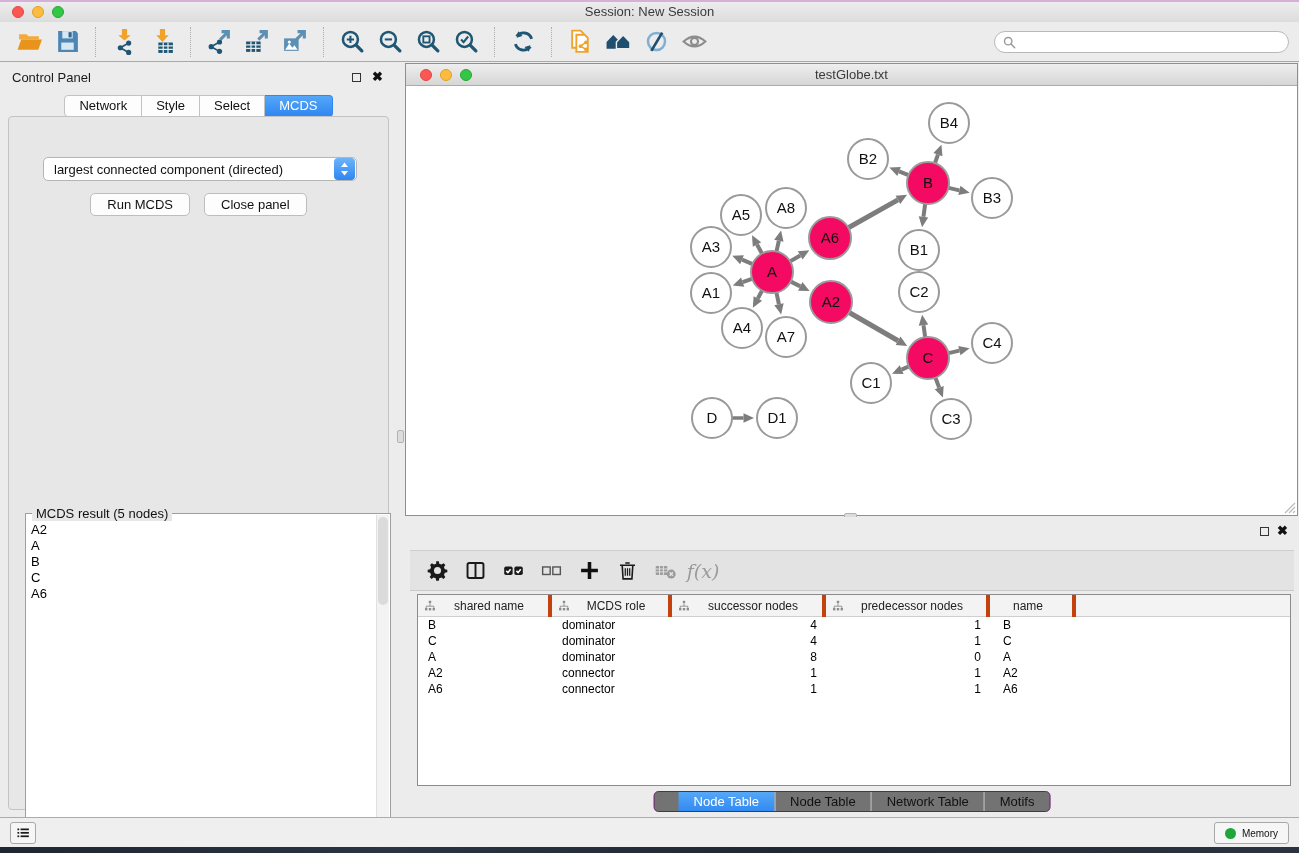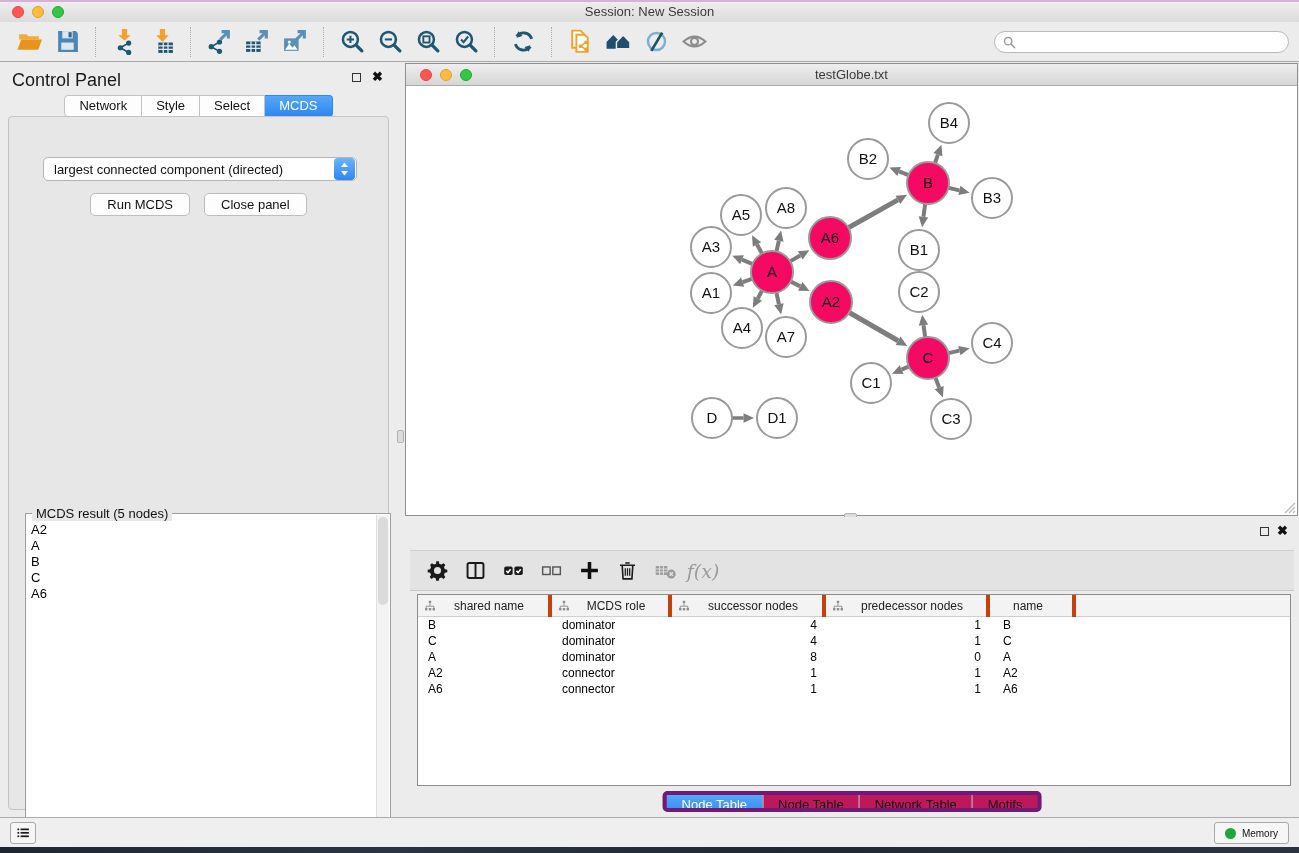--- a/index.html
+++ b/index.html
@@ -31,21 +31,21 @@
   .tbtn svg { width:27px; height:27px; }
   .tsep { width:1px; height:30px; border-left:1px dotted #ADADAD; margin:0 9px; display:inline-block; }
   #search-wrap { position:absolute; right:10px; top:9px; width:295px; height:22px;
     background:#fff; border:1px solid #B9B9B9; border-radius:12px; display:flex; align-items:center; }
   #search-wrap svg { width:13px; height:13px; margin:0 4px 0 8px; }
   #search-input { border:none; outline:none; flex:1; height:18px; font-size:12px; background:transparent; }
 
   
   #control-panel { left:0; top:62px; width:397px; height:755px; background:#ECECEC; }
   #cp-header { position:absolute; left:0; top:6px; width:100%; height:20px; }
-  #cp-title { position:absolute; left:12px; top:2px; font-size:18px; color:#1A1A1A;text-align:right; }
+  #cp-title { position:absolute; left:12px; top:2px; font-size:13px; color:#1A1A1A;text-align:right; }
   .panel-float { position:absolute; width:9px; height:9px; border:1.5px solid #333; top:5px; }
   .panel-close { position:absolute; top:1px; font-size:13px; font-weight:bold; color:#111; }
   #cp-float { right:36px; } #cp-close { right:14px; }
   #cp-tabs { position:absolute; left:0; right:0; top:33px; height:22px; display:flex; justify-content:center; }
   .cp-tab { height:22px; line-height:20px; padding:0 14px; font-size:13px; background:#FDFDFD;
     border:1px solid #C2C2C2; border-left:none; color:#111; cursor:pointer; }
   .cp-tab:first-child { border-left:1px solid #C2C2C2; border-radius:4px 0 0 4px; }
   .cp-tab:last-child { border-radius:0 4px 4px 0;text-align:right; }
   .cp-tab.sel { background:linear-gradient(#55A7F8,#2F87F1); color:#fff; border-color:#2F87F1; }
   #cp-body { position:absolute; left:8px; top:54px; width:381px; height:694px;
@@ -101,21 +101,21 @@
   #nt-header { display:flex; height:22px; background:#F3F3F3; border-bottom:1px solid #CFCFCF; }
   .nt-hcell { display:flex; align-items:center; border-right:4px solid #c2410c; height:22px; }
   .nt-hcell .hicon { margin-left:6px; display:flex; }
   .nt-hcell .hlabel { flex:1; text-align:center; font-size:12px; color:#222; padding-right:6px; }
   .nt-row { display:flex; height:16px; }
   .nt-cell { font-size:12px; line-height:16px; color:#000; white-space:nowrap; overflow:hidden; }
   .nt-cell.l { text-align:left; padding-left:10px; }
   .nt-cell.r { text-align:right; padding-right:9px; }
   .nt-cell.nm { text-align:left; padding-left:13px; }
   #tp-tabs { position:absolute; left:50%; transform:translateX(-50%); top:274px; height:21px;
-    display:flex; border:4px solid #701a75; border-radius:5px; overflow:hidden; background:#be185d; }
+    display:flex; border:1px solid #701a75; border-radius:5px; overflow:hidden; background:#737373;padding-left:24px; }
   .tp-tab { height:21px; line-height:19px; padding:0 15px; font-size:13px; color:#111;
     border-left:1px solid #C6C6C6; cursor:pointer; }
   .tp-tab:first-child { border-left:none; }
   .tp-tab.sel { background:linear-gradient(#55A7F8,#2F87F1); color:#fff; }
 
   
   #status-bar { left:0; top:817px; width:1299px; height:30px; background:#EFEFEF; border-top:1px solid #ACACAC; }
   #list-btn { position:absolute; left:10px; top:4px; width:26px; height:22px;
     background:#F6F6F6; border:1px solid #A8A8A8; border-radius:3px; display:flex; align-items:center; justify-content:center; cursor:pointer; }
   #list-btn svg { width:18px; height:18px; }

